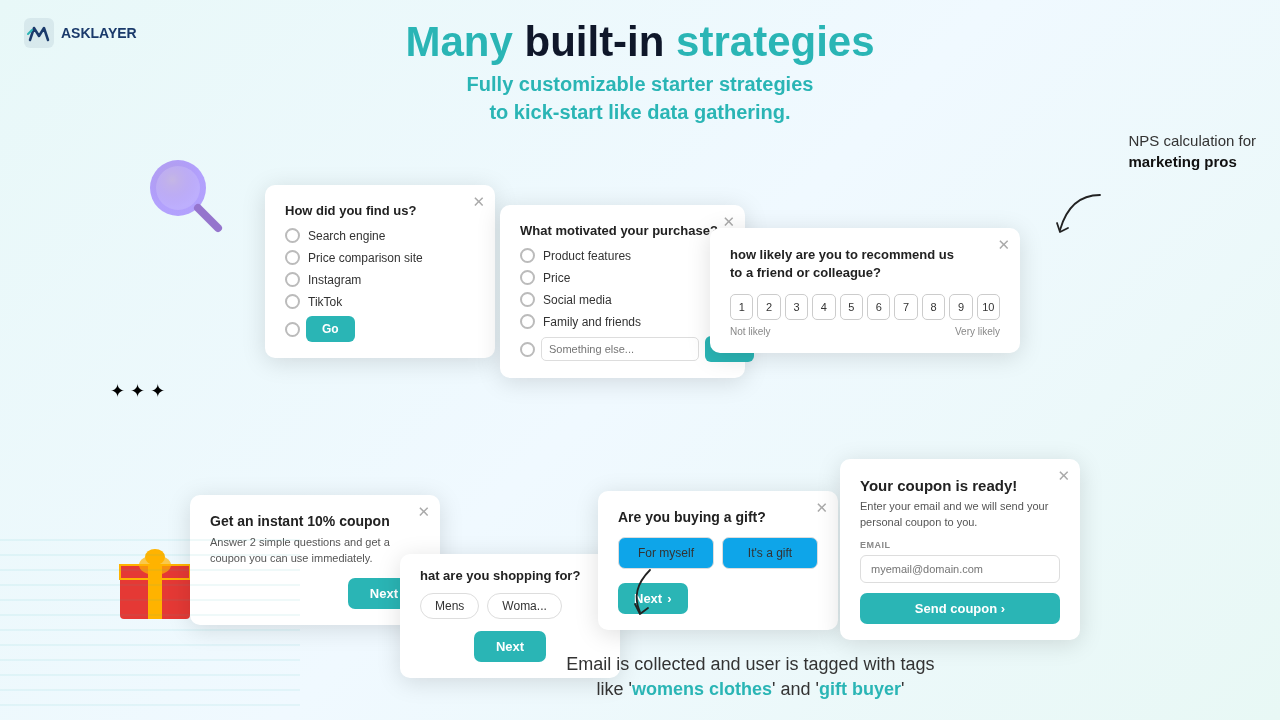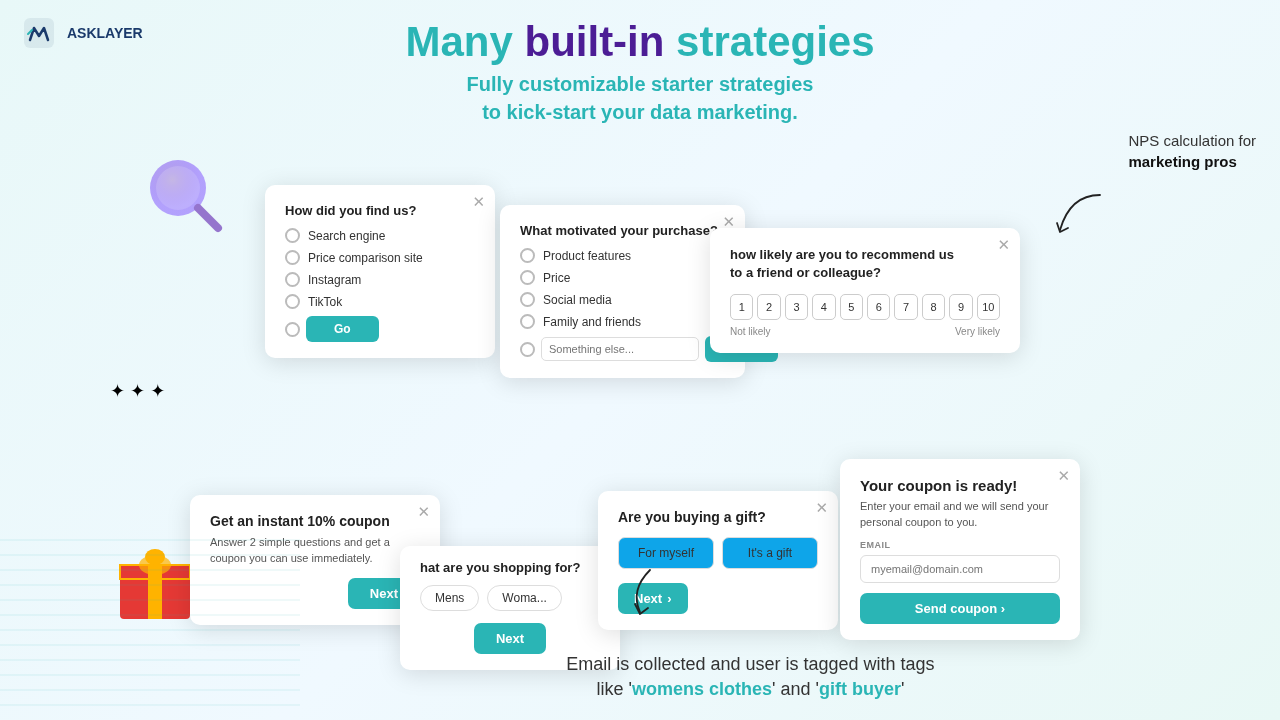--- a/index.html
+++ b/index.html
@@ -36,21 +36,21 @@
       font-weight: 600;
     }
 
     
     .logo {
       position: absolute;
       top: 18px;
       left: 24px;
       display: flex;
       align-items: center;
-      gap: 13px;
+      gap: 7px;
       font-weight: 700;
       font-size: 14px;
       color: #1a3a6b;
     }
     .logo-icon {
       width: 30px;
       height: 30px;
     }
 
     
@@ -154,21 +154,21 @@
       padding: 5px 7px;
       font-size: 11px;
       color: #aaa;
       outline: none;
     }
     .btn-teal {
       background: #2ab5b5;
       color: #fff;
       border: none;
       border-radius: 6px;
-      padding: 6px 28px;
+      padding: 6px 16px;
       font-size: 12px;
       font-weight: 600;
       cursor: pointer;
     }
     .btn-teal-lg {
       background: #2ab5b5;
       color: #fff;
       border: none;
       border-radius: 7px;
       padding: 8px 22px;
@@ -255,21 +255,21 @@
     }
     .modal-4 .modal-desc {
       font-size: 11px;
       color: #555;
       margin-bottom: 12px;
       line-height: 1.4;
     }
 
     
     .modal-5 {
-      bottom: 50px;
+      bottom: 42px;
       left: 400px;
       width: 220px;
     }
     .modal-5 .modal-title {
       font-size: 13px;
       font-weight: 700;
       color: #222;
       margin-bottom: 10px;
     }
     .tag-row {
@@ -394,26 +394,26 @@
   <svg class="logo-icon" viewBox="0 0 30 30" fill="none">
     <rect width="30" height="30" rx="6" fill="#1a3a6b" opacity="0.08"></rect>
     <path d="M6 22 L10 10 L15 18 L20 10 L24 22" stroke="#1a3a6b" stroke-width="2.5" fill="none" stroke-linejoin="round" stroke-linecap="round"></path>
     <path d="M4 16 L8 12" stroke="#2ab5b5" stroke-width="2" stroke-linecap="round"></path>
   </svg>
   <span>ASKLAYER</span>
 </div>
 
 <div class="header">
   <h1>
-    <span>Many </span><span style="color:#4c1d95">built-in</span><span> </span><span style="color:#2ab5b5">strategies</span>
+    <span>Many </span><span style="color:#0f172a">built-in</span><span> </span><span style="color:#2ab5b5">strategies</span>
   </h1>
   <p>
     <span style="color:#2ab5b5;font-weight:600">Fully customizable</span>
     <span> starter strategies</span><br>
-    <span>to kick-start your data marketing.</span>
+    <span>to kick-start like data gathering.</span>
   </p>
 </div>
 
 <div class="nps-note">
   <span>NPS calculation for</span><br>
   <strong>marketing pros</strong>
 </div>
 
 <svg class="arrow-nps" viewBox="0 0 60 50">
   <path d="M50 5 Q20 5 10 40" stroke="#222" stroke-width="1.8" fill="none" stroke-linecap="round"></path>

